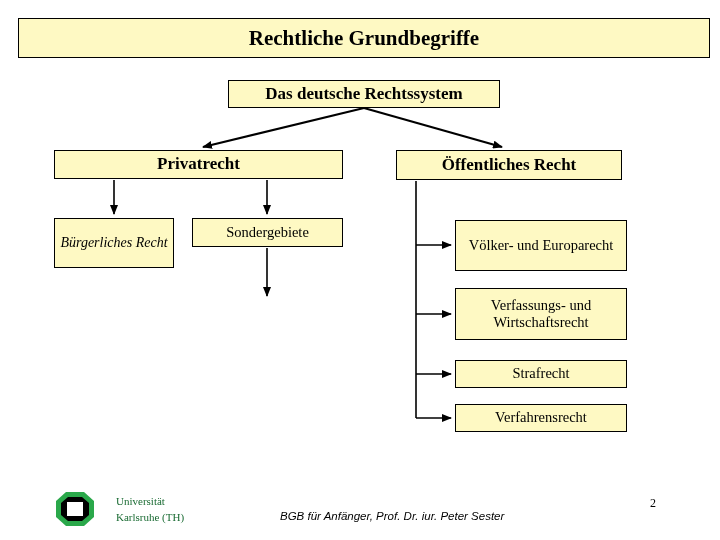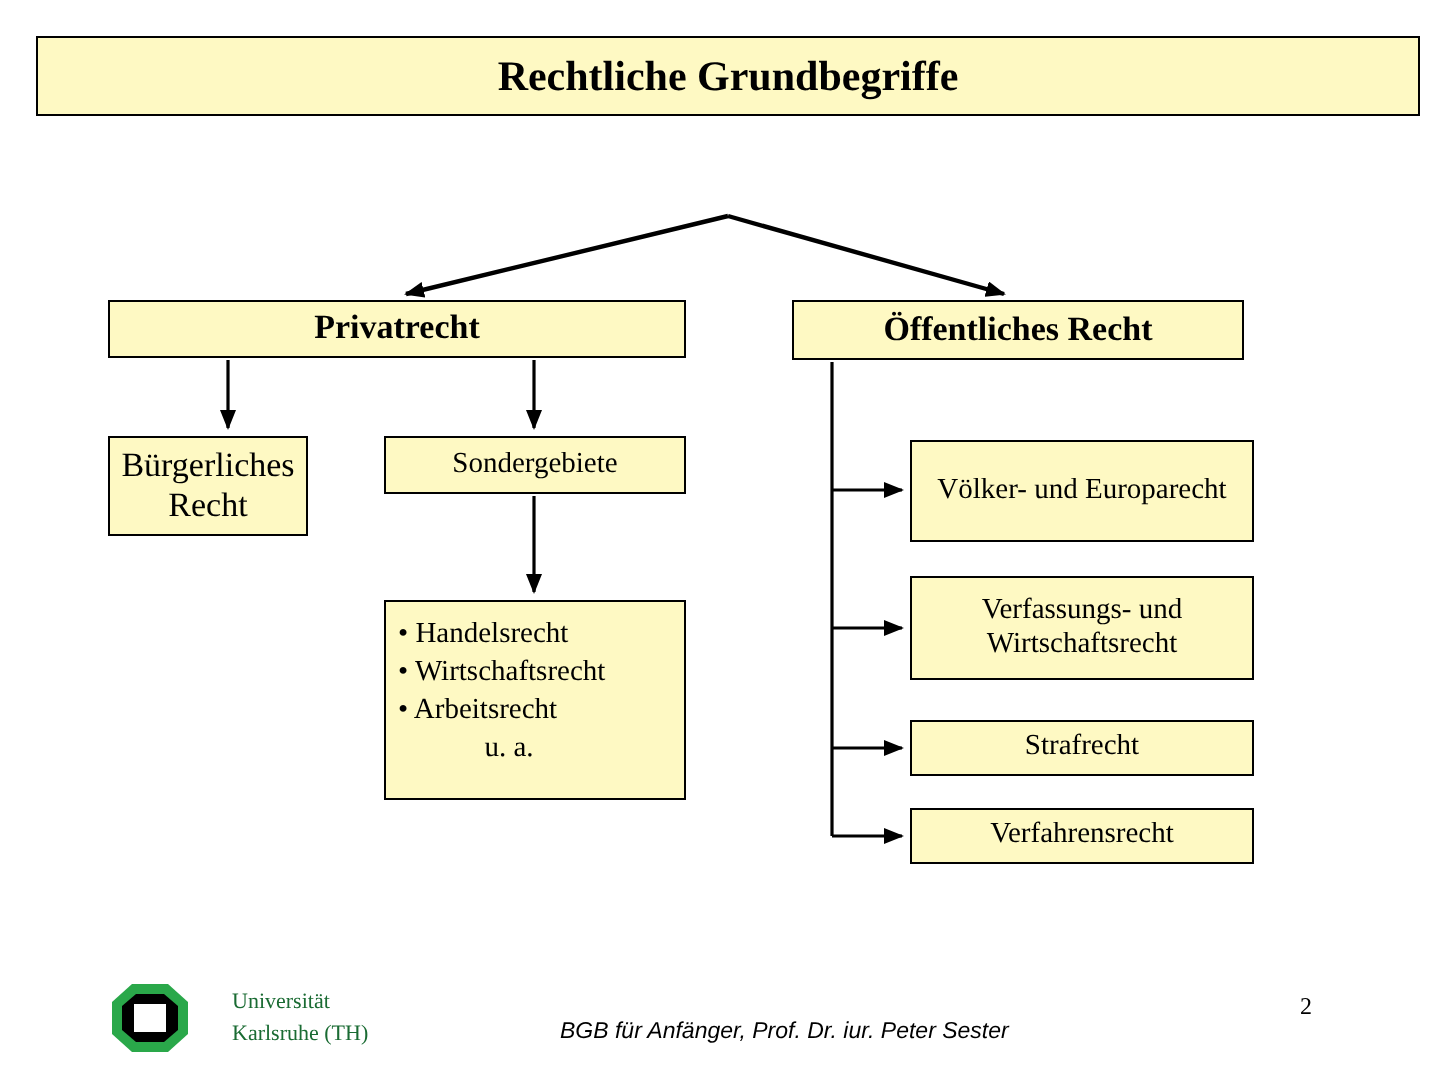--- a/index.html
+++ b/index.html
@@ -59,23 +59,24 @@
     top: 150px;
     width: 226px;
     height: 30px;
     font-size: 17px;
     font-weight: bold;
   }
   
   #buergerliches-box {
     left: 54px;
     top: 218px;
-    width: 100px;
+    width: 120px;
     height: 50px;
-    font-size: 17px;
+    font-size: 14px;
+    font-style: italic;
   }
   #sondergebiete-box {
     left: 192px;
     top: 218px;
     width: 151px;
     height: 29px;
     font-size: 14.5px;
   }
   #bullets-box {
     left: 192px;
@@ -200,43 +201,40 @@
 
     <line x1="416" y1="374" x2="451" y2="374" stroke="#000000" stroke-width="1.6" marker-end="url(#arrowhead)"></line>
 
     <line x1="416" y1="418" x2="451" y2="418" stroke="#000000" stroke-width="1.6" marker-end="url(#arrowhead)"></line>
   </svg>
 
   <div class="box" id="title-box">
     <span>Rechtliche Grundbegriffe</span>
   </div>
 
+  <div class="box" id="root-box">
+    <span>Das deutsche Rechtssystem</span>
+  </div>
 
   <div class="box" id="privatrecht-box">
     <span>Privatrecht</span>
   </div>
 
   <div class="box" id="oeffentliches-box">
     <span>Öffentliches Recht</span>
   </div>
 
   <div class="box" id="buergerliches-box">
     <span>Bürgerliches Recht</span>
   </div>
 
   <div class="box" id="sondergebiete-box">
     <span>Sondergebiete</span>
   </div>
 
-  <div class="box" id="bullets-box">
-    <div class="bullet-line">• Handelsrecht</div>
-    <div class="bullet-line">• Wirtschaftsrecht</div>
-    <div class="bullet-line">• Arbeitsrecht</div>
-    <div class="tail-line">u. a.</div>
-  </div>
 
   <div class="box" id="voelker-box">
     <span>Völker- und Europarecht</span>
   </div>
 
   <div class="box" id="verfassungs-box">
     <span>Verfassungs- und Wirtschaftsrecht</span>
   </div>
 
   <div class="box" id="strafrecht-box">

